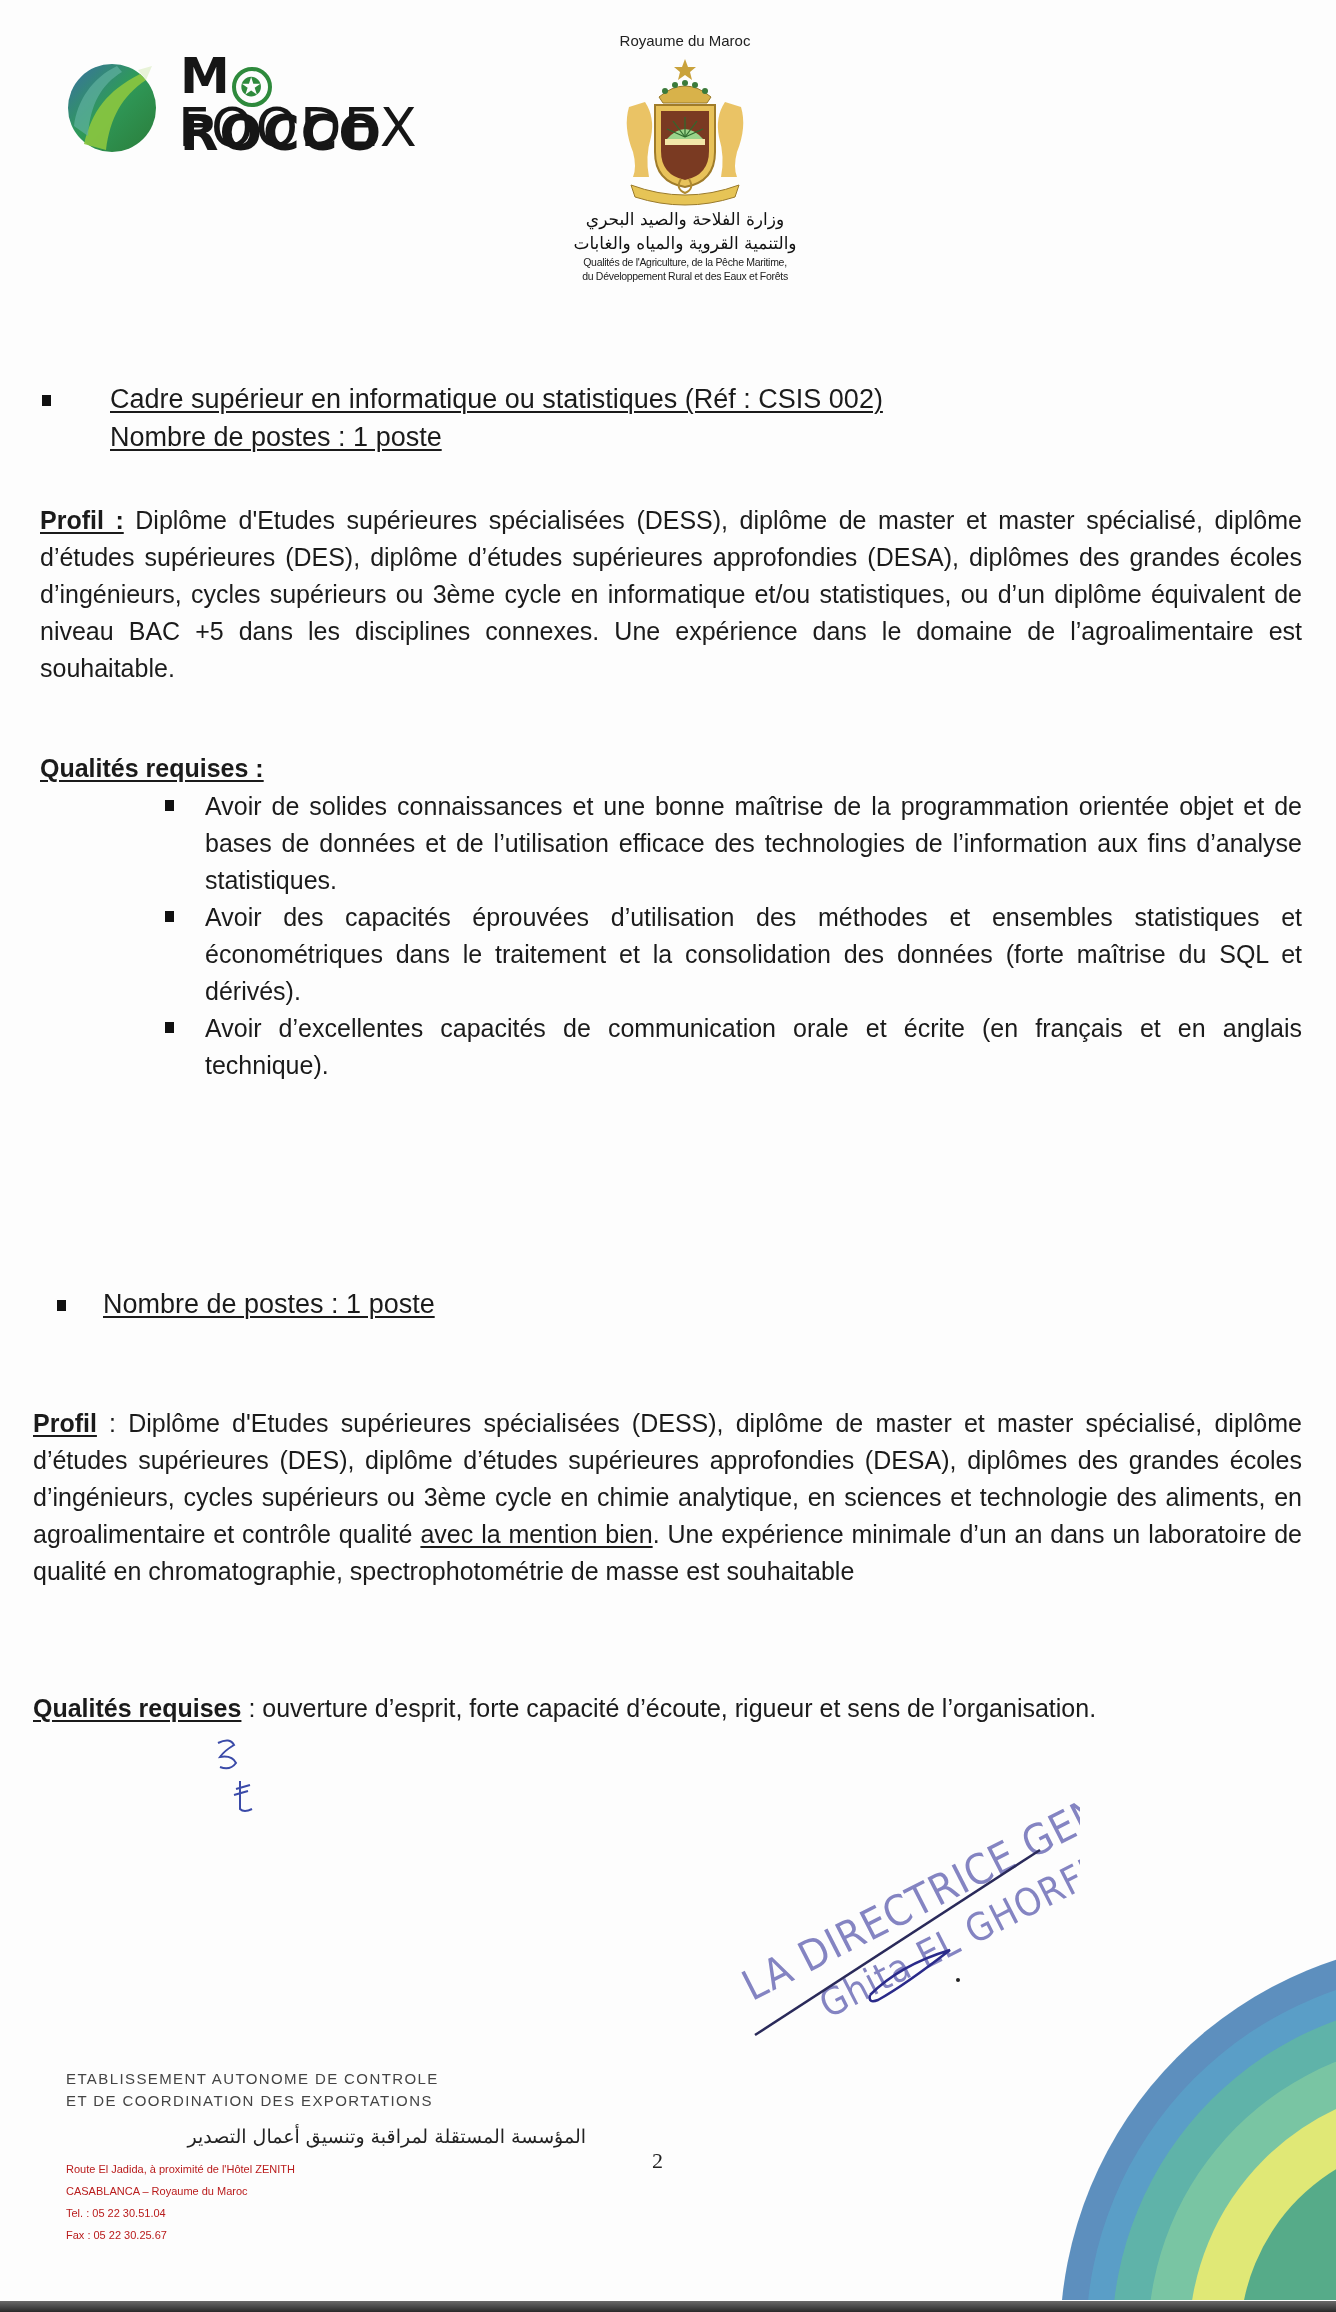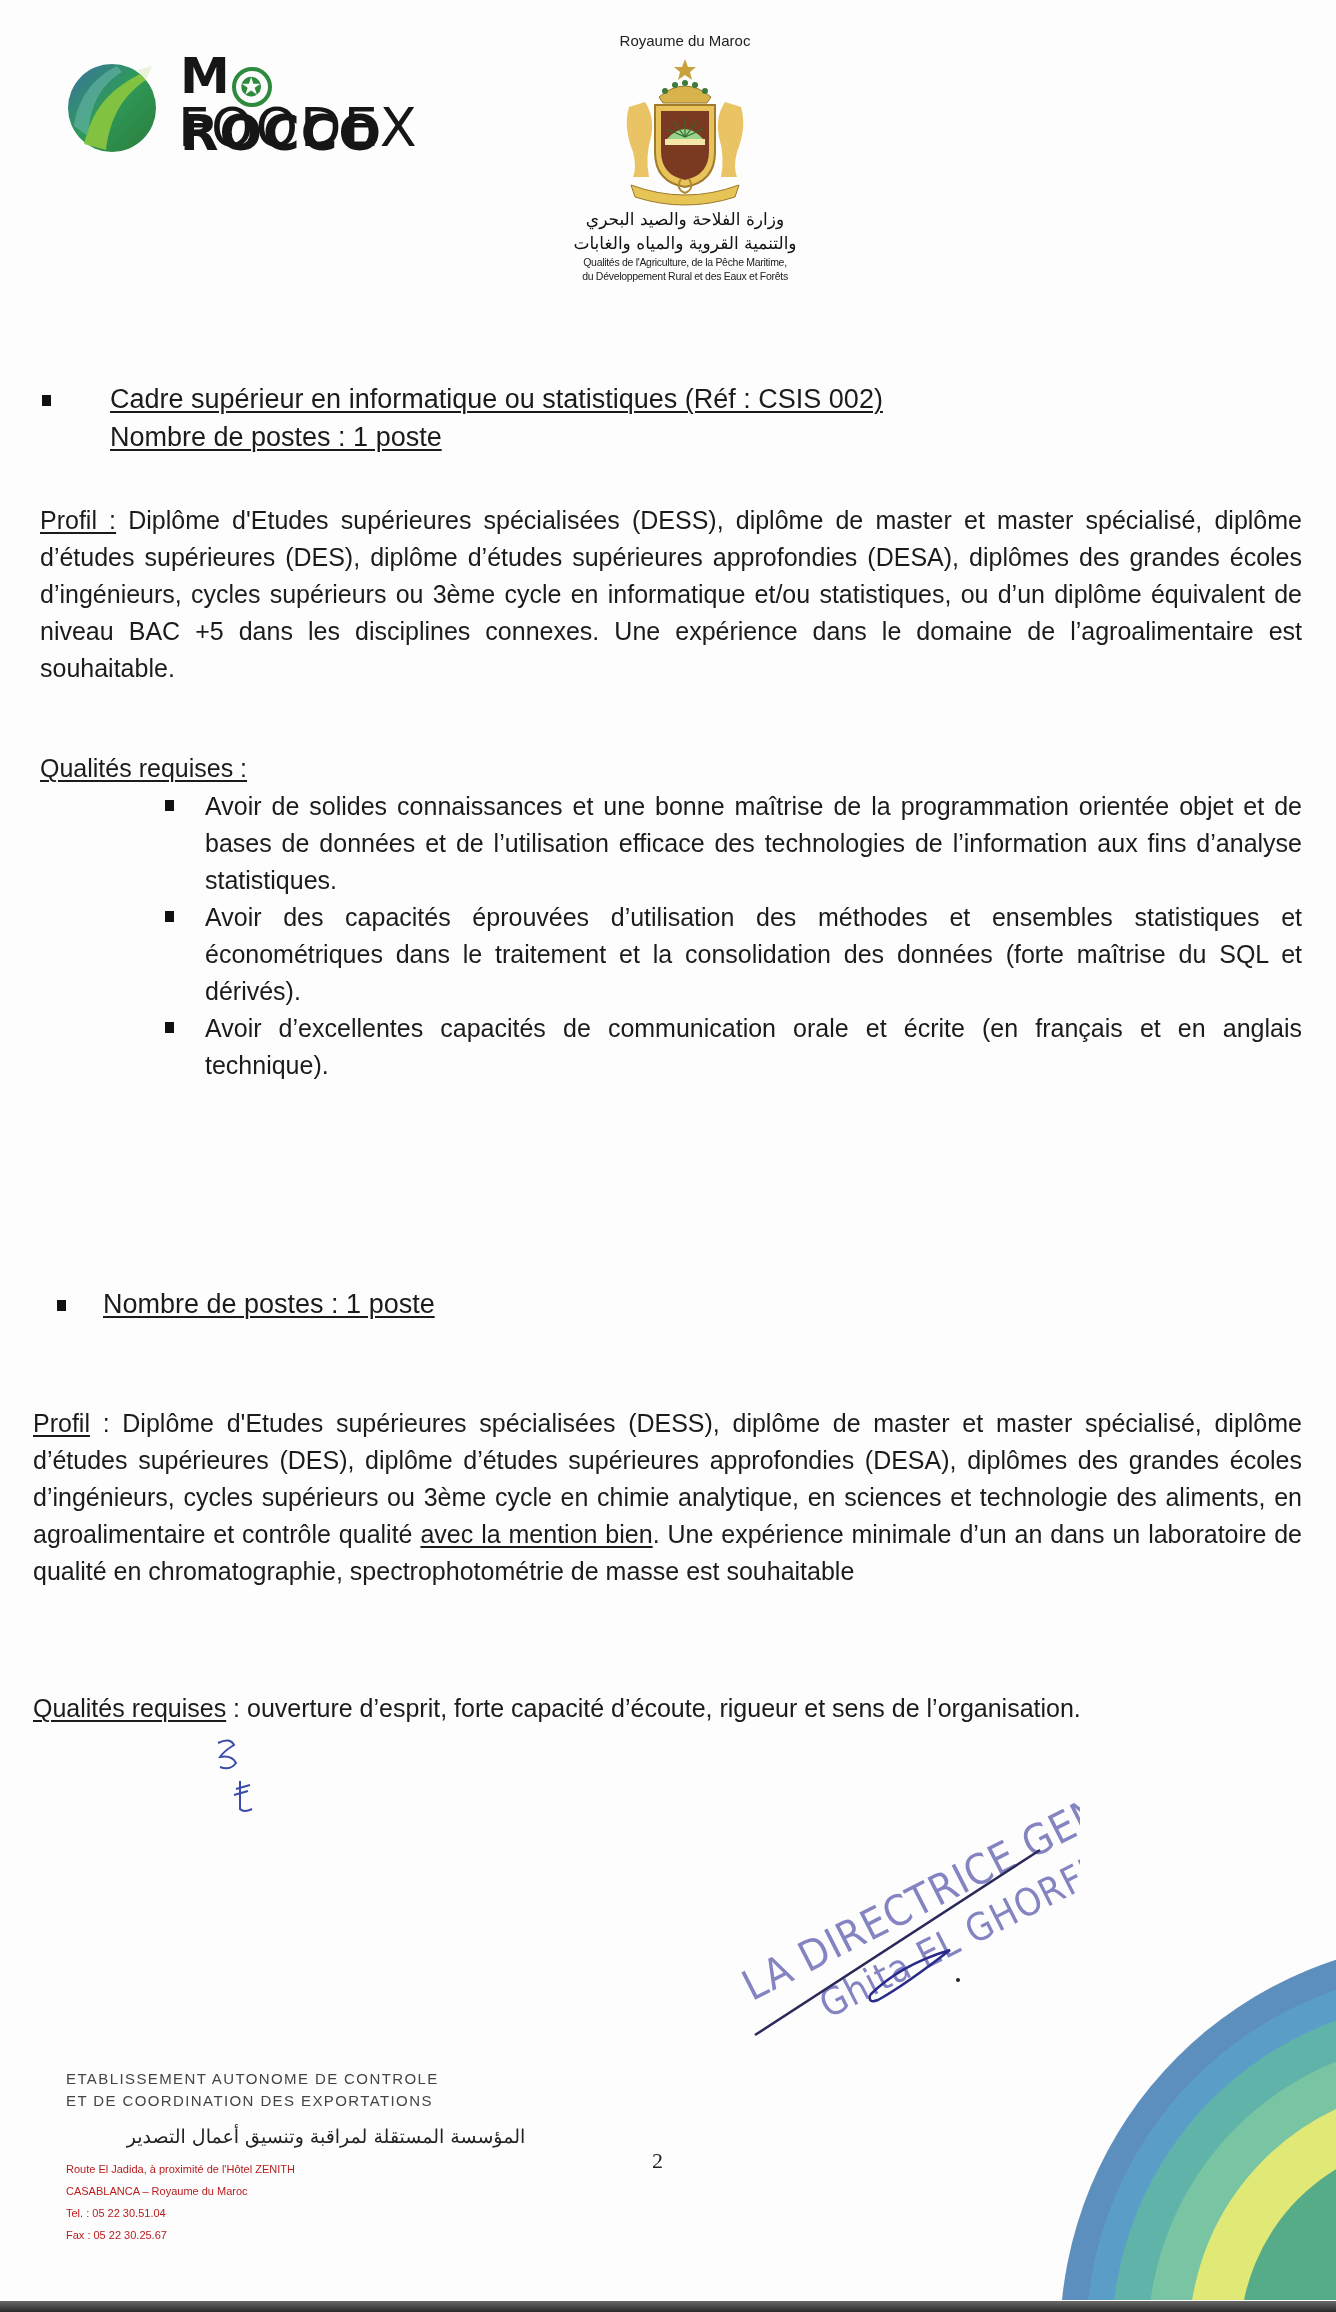--- a/index.html
+++ b/index.html
@@ -22,21 +22,21 @@
   #emblem-block { left: 560px; top: 28px; width: 250px; height: 285px; text-align: center; }
   #royaume { font-size: 15px; color: #222; margin-top: 4px; }
   #emblem { margin: 8px auto 0; width: 140px; height: 150px; display:block; }
   .arabic { font-family: "DejaVu Serif", serif; font-size: 17px; line-height: 24px; color:#111; direction: rtl; }
   #ministry-fr { font-size: 10.5px; line-height: 14px; color: #222; letter-spacing: -0.3px; }
 
   
   .doc-text { font-family: "Liberation Sans", "DejaVu Sans", sans-serif; font-size: 25px; line-height: 37px; color: #1b1b1b; }
   .justify { text-align: justify; text-align-last: auto; }
   .u { text-decoration: underline; text-underline-offset: 3px; text-decoration-thickness: 2px; }
-  .b { font-weight: normal; }
+  .b { font-weight: bold; }
 
   .sec-title { font-size: 27px; line-height: 38px; font-weight: normal; }
   .sq-bullet { display:inline-block; width: 9px; height: 11px; background:#111; }
 
   #sec1-bullet { left: 42px; top: 395px; }
   #sec1-title { left: 110px; top: 380px; width: 1100px; }
   #sec1-profile { left: 40px; top: 502px; width: 1262px; }
   #sec1-qual-label { left: 40px; top: 750px; }
   #sec1-qual-list { left: 165px; top: 788px; width: 1137px; margin: 0; padding: 0; list-style: none; }
   #sec1-qual-list li { position: relative; padding-left: 40px; margin-bottom: 0; text-align: justify; }
@@ -49,21 +49,21 @@
 
   
   #handwriting { left: 210px; top: 1735px; width: 60px; height: 80px; }
 
   
   #stamp { left: 700px; top: 1790px; width: 380px; height: 260px; }
 
   
   #footer { left: 66px; top: 2068px; width: 520px; color: #333; }
   #footer-org { font-size: 15px; letter-spacing: 1.4px; line-height: 22px; color:#444; }
-  #footer-arabic { font-family: "DejaVu Serif", serif; font-size: 19px; direction: rtl; text-align: center; line-height: 36px; margin-top: 6px; color:#222; }
+  #footer-arabic { font-family: "DejaVu Serif", serif; font-size: 19px; direction: rtl; text-align: right; line-height: 36px; margin-top: 6px; color:#222; }
   #footer-address { font-size: 11px; line-height: 22px; color: #b91c1c; margin-top: 4px; }
   #page-number { left: 652px; top: 2148px; font-family: "Liberation Serif", serif; font-size: 22px; color: #222; }
 
   #arcs { left: 1040px; top: 1870px; width: 296px; height: 430px; }
   #bottom-bar { left: 0; top: 2301px; width: 1336px; height: 11px; background: linear-gradient(#6a6a6a, #2a2a2a); }
 </style>
 </head>
 <body>
 
 <div id="logo" class="abs">

